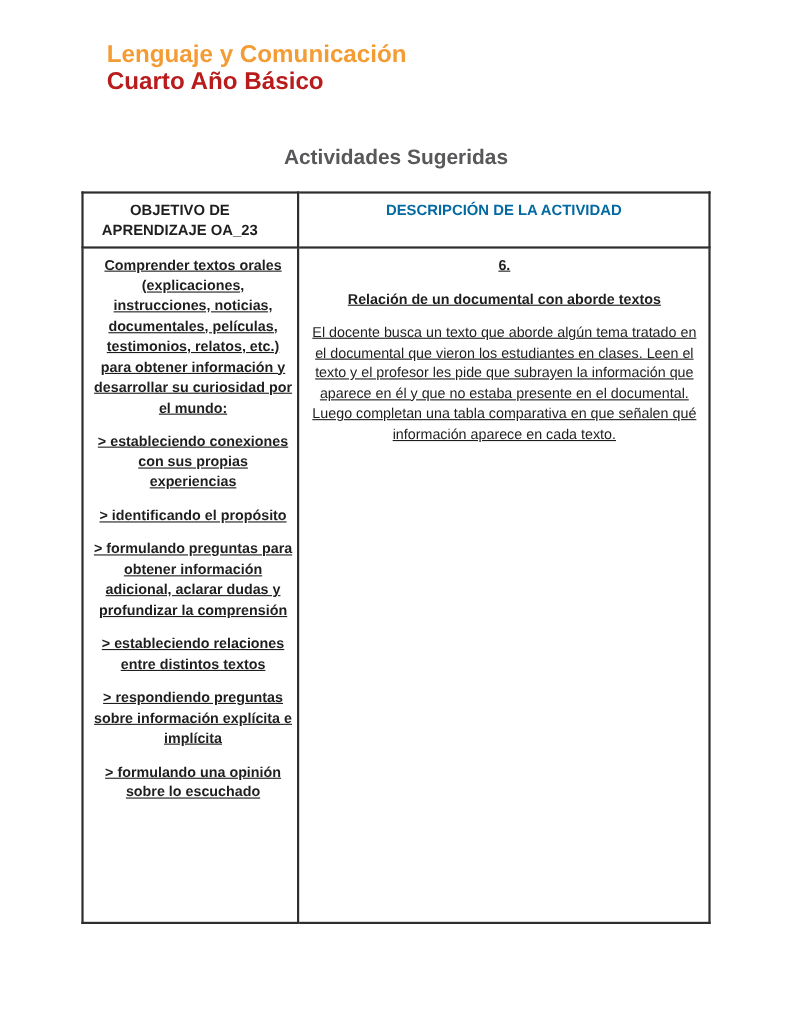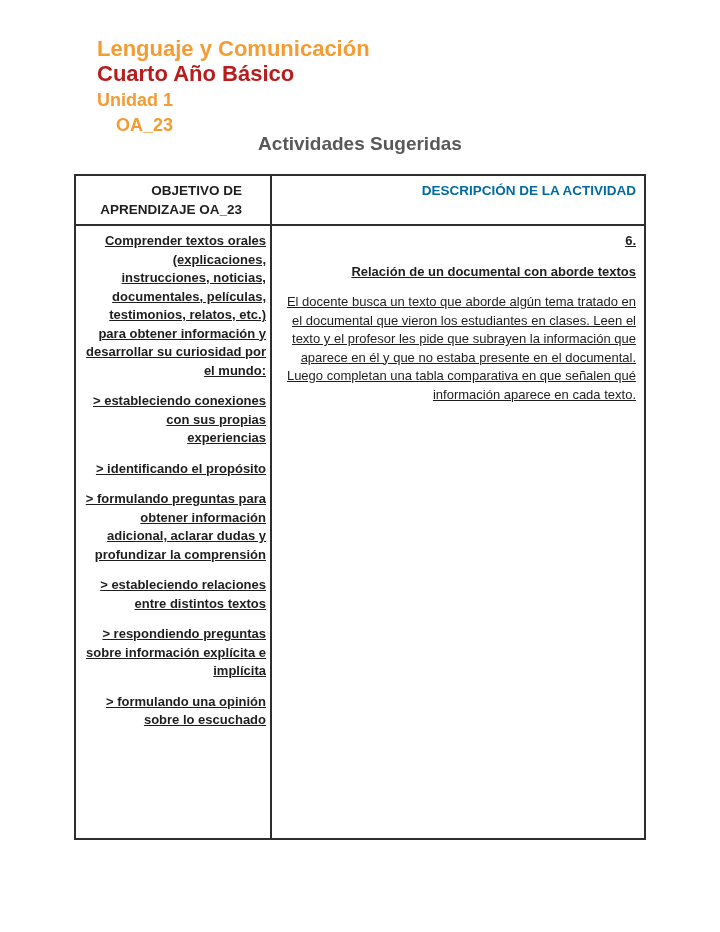--- a/index.html
+++ b/index.html
@@ -1,15 +1,15 @@
 <!DOCTYPE html>
 <html><head>
 <meta charset="utf-8">
 <style>
-  * { margin: 0; padding: 0; box-sizing: border-box; flex-direction: column; }
+  * { margin: 0; padding: 0; box-sizing: border-box; }
   html, body { width: 720px; height: 932px; background: #ffffff; }
   body {
     font-family: "Liberation Sans", sans-serif;
     color: #1e1e1e;
     position: relative;
     overflow: hidden;
   }
 
   
   .doc-header {
@@ -63,21 +63,21 @@
     top: 174px;
     left: 74px;
     width: 570px;
     border-collapse: collapse;
     table-layout: fixed;
   }
   table.activities th,
   table.activities td {
     border: 2px solid #2e2e2e;
     vertical-align: top;
-    text-align: right;
+    text-align: center;
   }
   th.obj-h {
     width: 196px;
     font-size: 13.5px;
     line-height: 19px;
     padding: 5px 28px 5px 9px;
     color: #1e1e1e;
   }
   th.act-h {
     width: 374px;
@@ -106,24 +106,20 @@
   .act-num, .act-title { font-weight: bold; }
 </style>
 </head>
 <body>
 
 <header class="doc-header">
   <div class="hdr-left">
     <div class="subject">Lenguaje y Comunicación</div>
     <div class="grade">Cuarto Año Básico</div>
   </div>
-  <div class="hdr-right">
-    <div class="unit">Unidad 1</div>
-    <div class="oa">OA_23</div>
-  </div>
 </header>
 
 <h1 class="section-title">Actividades Sugeridas</h1>
 
 <table class="activities">
   <thead>
     <tr>
       <th class="obj-h">OBJETIVO DE APRENDIZAJE OA_23</th>
       <th class="act-h">DESCRIPCIÓN DE LA ACTIVIDAD</th>
     </tr>

